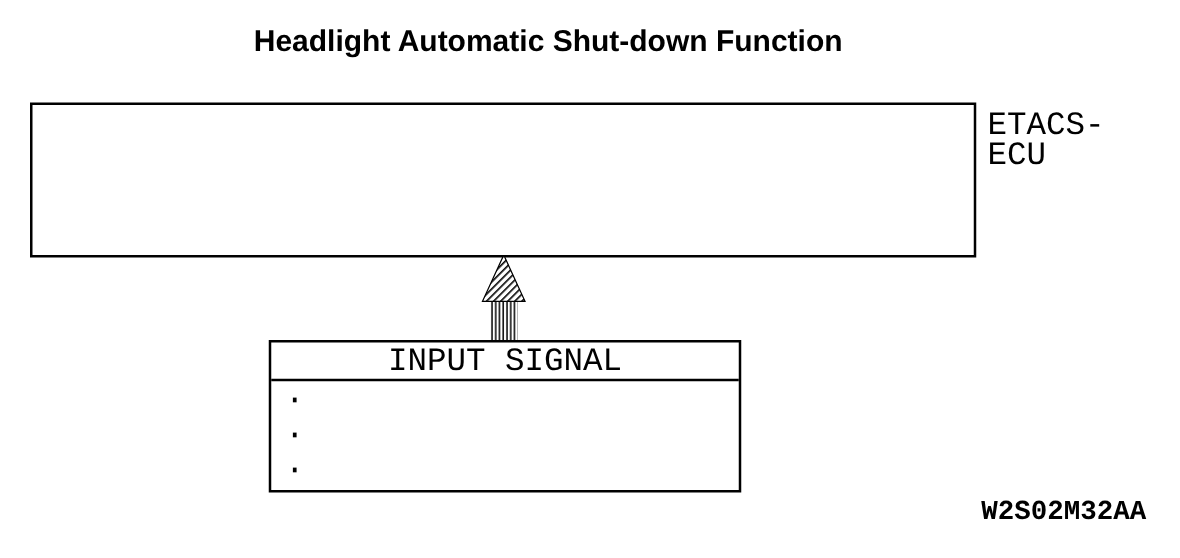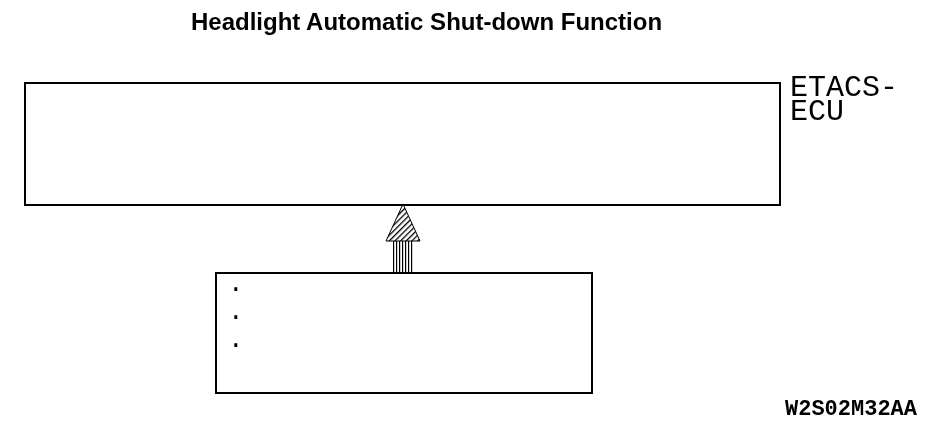--- a/index.html
+++ b/index.html
@@ -12,44 +12,44 @@
     width: 944px;
     height: 446px;
     background: #ffffff;
     color: #000000;
     overflow: hidden;
   }
   .title {
     position: absolute;
     left: 187px;
     top: 5px;
-    margin: 4px;
+    margin: 16px;
     font-family: "Liberation Sans", sans-serif;
     font-weight: bold;
     font-size: 24px;
     line-height: 26px;
     color: #000;
     white-space: nowrap;
   }
   .ecu-box {
     position: absolute;
     left: 24px;
     top: 82px;
     width: 757px;
     height: 124px;
     border: 2px solid #000;
     box-sizing: border-box;
     background: #fff;
   }
   .ecu-label {
     position: absolute;
     left: 790px;
-    top: 76px;
+    top: 88px;
     font-family: "Liberation Mono", monospace;
-    font-size: 30px;
+    font-size: 26px;
     line-height: 24px;
     color: #000;
     white-space: nowrap;
   }
   .arrow-svg {
     position: absolute;
     left: 380px;
     top: 204px;
     z-index: 2;
   }
@@ -126,20 +126,21 @@
       <pattern id="dstripe" width="4" height="4" patternUnits="userSpaceOnUse" patternTransform="rotate(45)">
         <rect width="4" height="4" fill="#ffffff"></rect>
         <rect width="1.3" height="4" fill="#000000"></rect>
       </pattern>
     </defs>
     <rect x="12" y="36" width="22" height="32" fill="url(#vstripe)"></rect>
     <polygon points="23,0 40,37 6,37" fill="url(#dstripe)" stroke="#000" stroke-width="1"></polygon>
   </svg>
 
   <div class="input-box">
+    <div class="input-header">INPUT SIGNAL</div>
     <div class="input-items">
       <div class="input-item">
         <span class="bullet">·</span>
       </div>
       <div class="input-item">
         <span class="bullet">·</span>
       </div>
       <div class="input-item">
         <span class="bullet">·</span>
       </div>

